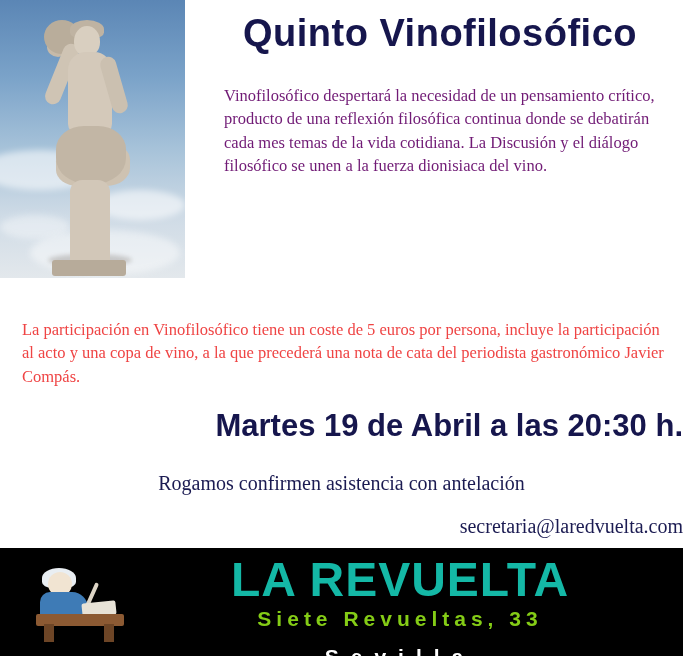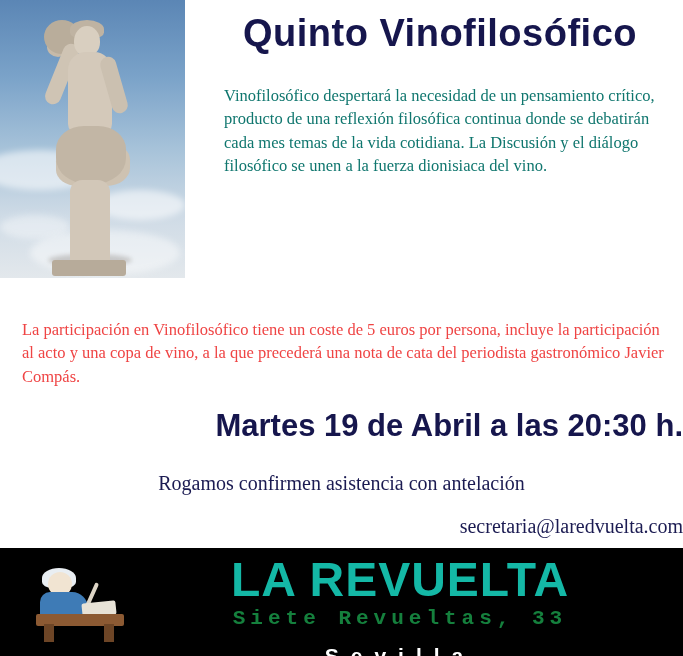--- a/index.html
+++ b/index.html
@@ -123,21 +123,21 @@
 
   .para-block {
     position: absolute;
     left: 224px;
     top: 84px;
     width: 450px;
   }
   .para {
     font-size: 16.5px;
     line-height: 1.42;
-    color: #0f766e;
+    color: #701a75;
     margin: 0 0 16px 0;
     text-align: left;
   }
 
   
   .para-wide {
     position: absolute;
     left: 22px;
     top: 318px;
     width: 645px;
@@ -238,24 +238,24 @@
   }
   .brand {
     font-family: "Liberation Sans", sans-serif;
     font-weight: bold;
     font-size: 48px;
     color: #14b8a6;
     letter-spacing: 1px;
     line-height: 1.02;
   }
   .brand-sub1 {
-    font-family: Liberation Mono, monospace;
+    font-family: Liberation Sans, sans-serif;
     font-weight: bold;
     font-size: 21px;
-    color: #15803d;
+    color: #84cc16;
     letter-spacing: 5px;
     margin-top: 2px;
   }
   .brand-sub2 {
     font-family: "Liberation Sans", sans-serif;
     font-weight: bold;
     font-size: 21px;
     color: #ffffff;
     letter-spacing: 12px;
     margin-top: 14px;

